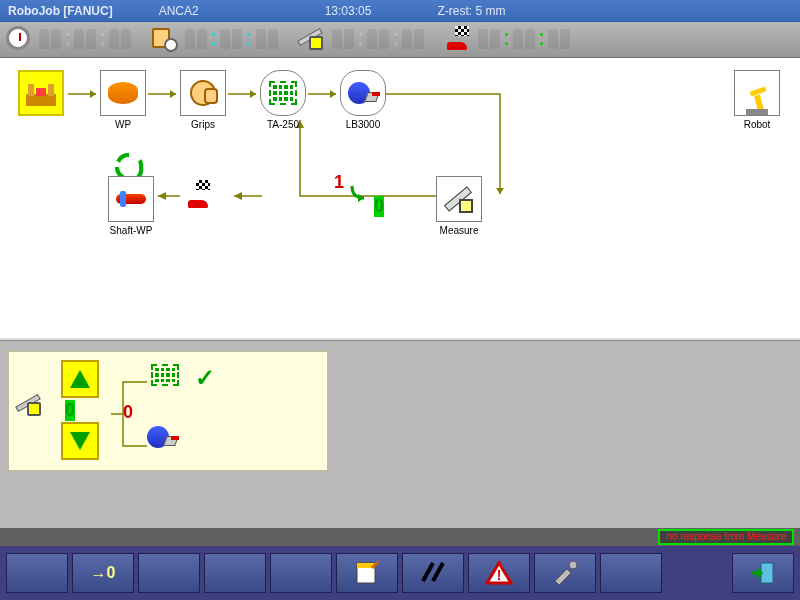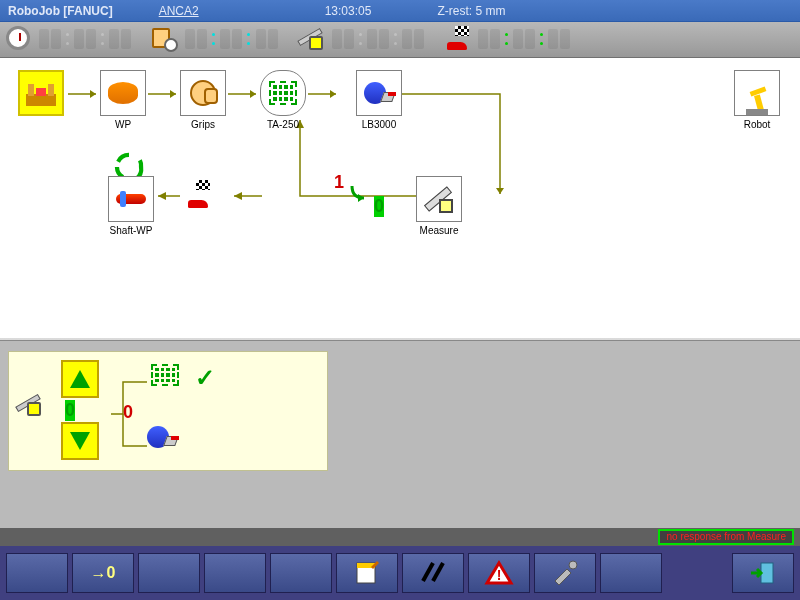--- a/index.html
+++ b/index.html
@@ -14,21 +14,21 @@
 .titlebar {
   height: 22px;
   background: linear-gradient(to bottom, #4a7ac8 0%, #3a6ab8 100%);
   display: flex; align-items: center;
   padding: 0 8px;
   color: #e0e8f8; font-size: 12px;
   border-bottom: 1px solid #2a5aa8;
 }
 .titlebar span { margin-right: 6px; }
 .titlebar .tb-app { font-weight: bold; }
-.titlebar .tb-station { margin-left: 40px; text-decoration: underline; }
+.titlebar .tb-station { margin-left: 40px; }
 .titlebar .tb-time { margin-left: 120px; }
 .titlebar .tb-z { margin-left: 60px; }
 
 .statusbar {
   height: 36px;
   background: linear-gradient(to bottom, #b8b8b8 0%, #989898 100%);
   display: flex; align-items: center;
   padding: 2px 6px;
   border-bottom: 1px solid #707070;
 }
@@ -273,21 +273,21 @@
         <i></i>
         <i></i>
         <i></i>
         <i></i>
         <i></i>
         <i></i>
       </div>
     <div class="node-label">TA-250</div>
   </div>
 
-  <div class="node" style="left:356px; top:12px;">
+  <div class="node" style="left:340px; top:12px;border-radius:18px;">
     <div class="ico-lathe">
         <div class="body"></div>
         <div class="tip"></div>
         <div class="cut"></div>
       </div>
     <div class="node-label">LB3000</div>
   </div>
 
   <div class="node" style="left:734px; top:12px;align-items:flex-end;">
     <div class="ico-robot">
@@ -318,21 +318,21 @@
 
   <div class="counter red" style="left:334px; top:114px;">1</div>
   <div style="position:absolute;left:350px;top:126px;">
     <svg width="18" height="18">
         <path d="M2 2 Q 2 14 14 14" stroke="#00a000" stroke-width="3" fill="none"></path>
         <polygon points="14,14 8,10 8,18" fill="#00a000"></polygon>
       </svg>
   </div>
   <div class="counter green" style="left:374px; top:138px;">0</div>
 
-  <div class="node" style="left:416px; top:118px;">
+  <div class="node" style="left:436px; top:118px;">
     <div class="ico-measure">
         <div class="r"></div>
         <div class="t"></div>
       </div>
     <div class="node-label">Measure</div>
   </div>
 </div>
 
 <div class="lower-panel">
   <div class="detail-box">

